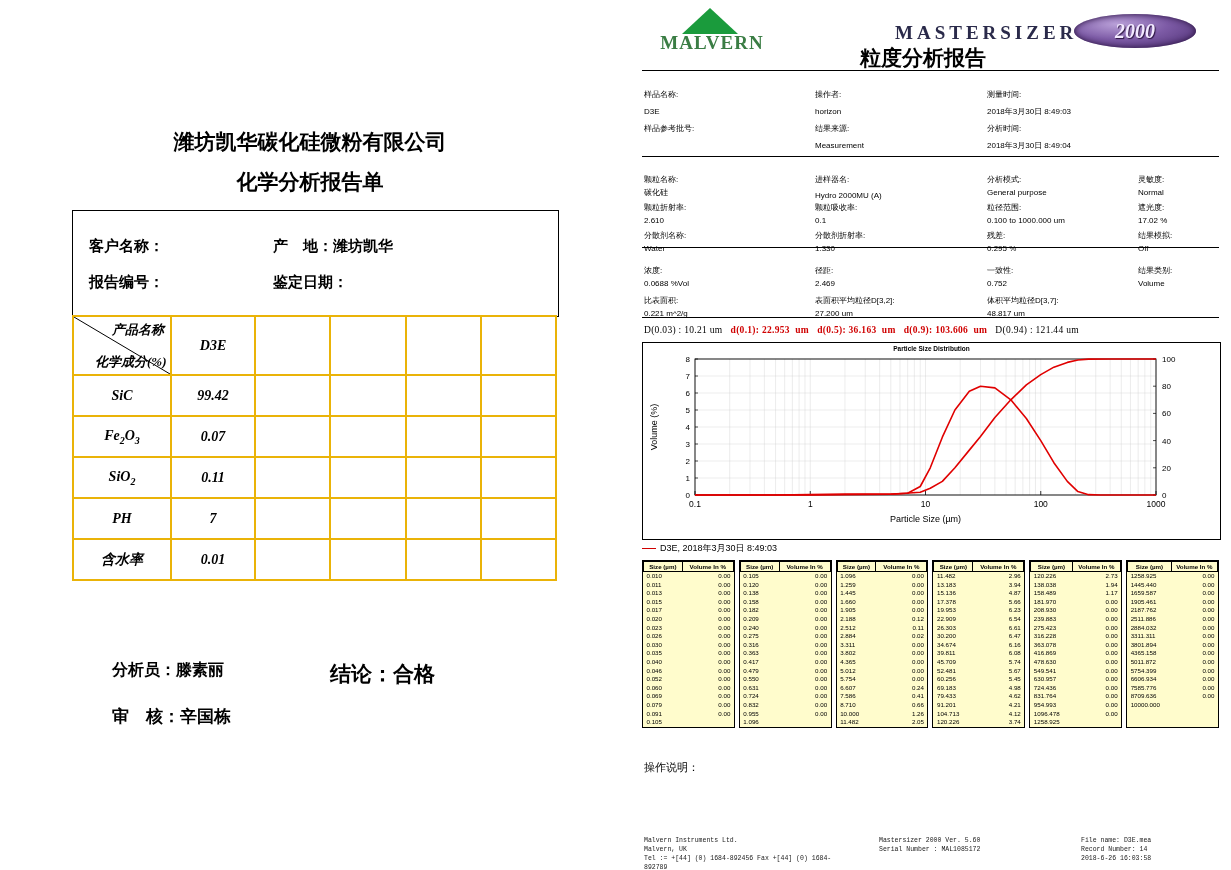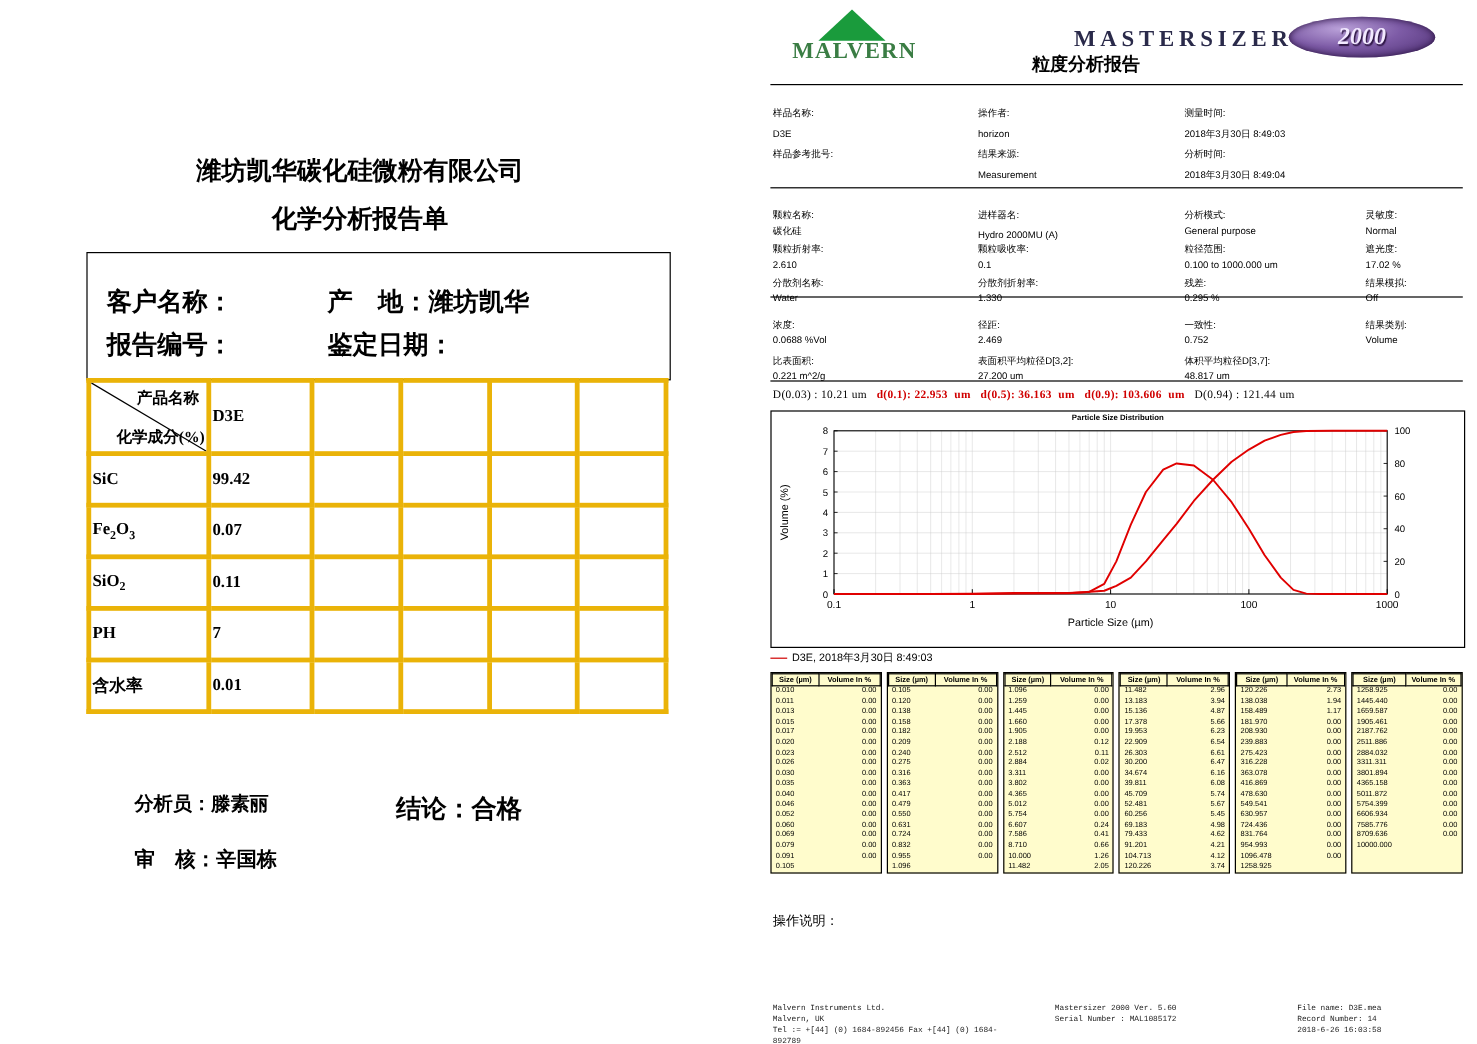--- a/index.html
+++ b/index.html
@@ -5,33 +5,33 @@
   html,body{margin:0;padding:0;}
   body{
     width:1231px;height:870px;background:#ffffff;
     font-family:"Liberation Sans", sans-serif;
     color:#000;position:relative;overflow:hidden;
   }
   .page{position:relative;width:1231px;height:870px;}
 
   
   .left{position:absolute;left:0;top:0;width:600px;height:870px;}
-  .left-title{text-align:center;font-family:"Liberation Serif",serif;font-weight:bold;font-size:21px;}
+  .left-title{text-align:center;font-family:"Liberation Serif",serif;font-weight:bold;font-size:21px;margin-left:10px;}
   .left-title1{position:absolute;left:0;top:128px;width:600px;}
   .left-title2{position:absolute;left:0;top:168px;width:600px;}
 
   .infobox{position:absolute;left:72px;top:210px;width:485px;height:105px;border:1px solid #000;}
-  .infobox .row{position:absolute;font-family:"Liberation Serif",serif;font-weight:bold;font-size:21px;}
+  .infobox .row{position:absolute;font-family:"Liberation Serif",serif;font-weight:bold;font-size:15px;}
   .r1a{left:16px;top:26px;}
   .r1b{left:200px;top:26px;}
   .r2a{left:16px;top:62px;}
   .r2b{left:200px;top:62px;}
 
   .chem{position:absolute;left:72px;top:315px;width:485px;border-collapse:collapse;}
-  .chem td{border:4px solid #eab308;height:37px;font-family:"Liberation Serif",serif;font-weight:bold;font-size:14px;text-align:left;}
+  .chem td{border:2px solid #eab308;height:37px;font-family:"Liberation Serif",serif;font-weight:bold;font-size:14px;text-align:center;font-style:italic;}
   .chem td.hcell{position:relative;width:96px;height:57px;padding:0;}
   .chem td.w2{width:80px;}
   .chem .diag{position:absolute;left:0;top:0;width:100%;height:100%;}
   .chem .h-top{position:absolute;right:6px;top:4px;font-size:13px;}
   .chem .h-bot{position:absolute;left:21px;bottom:3px;font-size:13px;}
   sub{font-size:10px;}
 
   .sign1{position:absolute;left:112px;top:660px;font-family:Liberation Mono, monospace;font-weight:bold;font-size:16px;}
   .sign2{position:absolute;left:330px;top:660px;font-family:"Liberation Serif",serif;font-weight:bold;font-size:21px;}
   .sign3{position:absolute;left:112px;top:705px;font-family:"Liberation Serif",serif;font-weight:bold;font-size:17px;}
@@ -42,21 +42,21 @@
   .logo{position:absolute;left:22px;top:8px;width:120px;height:40px;}
   .logo .mtri{position:absolute;left:30px;top:0;width:0;height:0;border-left:28px solid transparent;border-right:28px solid transparent;border-bottom:26px solid #1a9b3c;}
   .logo .mtxt{position:absolute;left:0;top:24px;width:120px;text-align:center;font-family:"Liberation Serif",serif;font-weight:bold;font-size:19px;color:#3a7d44;letter-spacing:1px;}
 
   .mastersizer{position:absolute;left:265px;top:22px;font-family:"Liberation Serif",serif;font-size:19px;letter-spacing:4px;color:#2a2a4a;font-weight:bold;}
   .ms2000{position:absolute;left:444px;top:14px;width:122px;height:34px;border-radius:50%;
     background:radial-gradient(ellipse at 35% 30%, #b9a0d8 0%, #7d5ba6 45%, #4b2d70 100%);
     box-shadow:inset 0 0 6px #2a133f;}
   .ms2000 span{display:block;text-align:center;line-height:34px;font-family:"Liberation Serif",serif;
     font-style:italic;font-weight:bold;font-size:20px;color:#f2e9ff;text-shadow:1px 1px 1px #2a133f;}
-  .cn-title{position:absolute;left:230px;top:44px;font-family:"Liberation Serif",serif;font-weight:bold;font-size:15px;}
+  .cn-title{position:absolute;left:230px;top:44px;font-family:"Liberation Serif",serif;font-weight:bold;font-size:21px;}
 
   .hr{position:absolute;left:12px;background:#000;height:1px;width:577px;}
 
   .gcell{position:absolute;font-family:"Liberation Sans",sans-serif;font-size:8px;line-height:11px;margin-top:10px;}
 
   .dline{position:absolute;left:14px;top:325px;font-family:"Liberation Serif",serif;font-size:9.5px;letter-spacing:.3px;}
   .dline .red{color:#d00000;font-weight:bold;}
 
   .chartbox{position:absolute;left:12px;top:342px;width:577px;height:196px;border:1px solid #000;}
   .charttitle{position:absolute;left:0;top:2px;width:100%;text-align:center;font-size:6.5px;font-weight:bold;}

